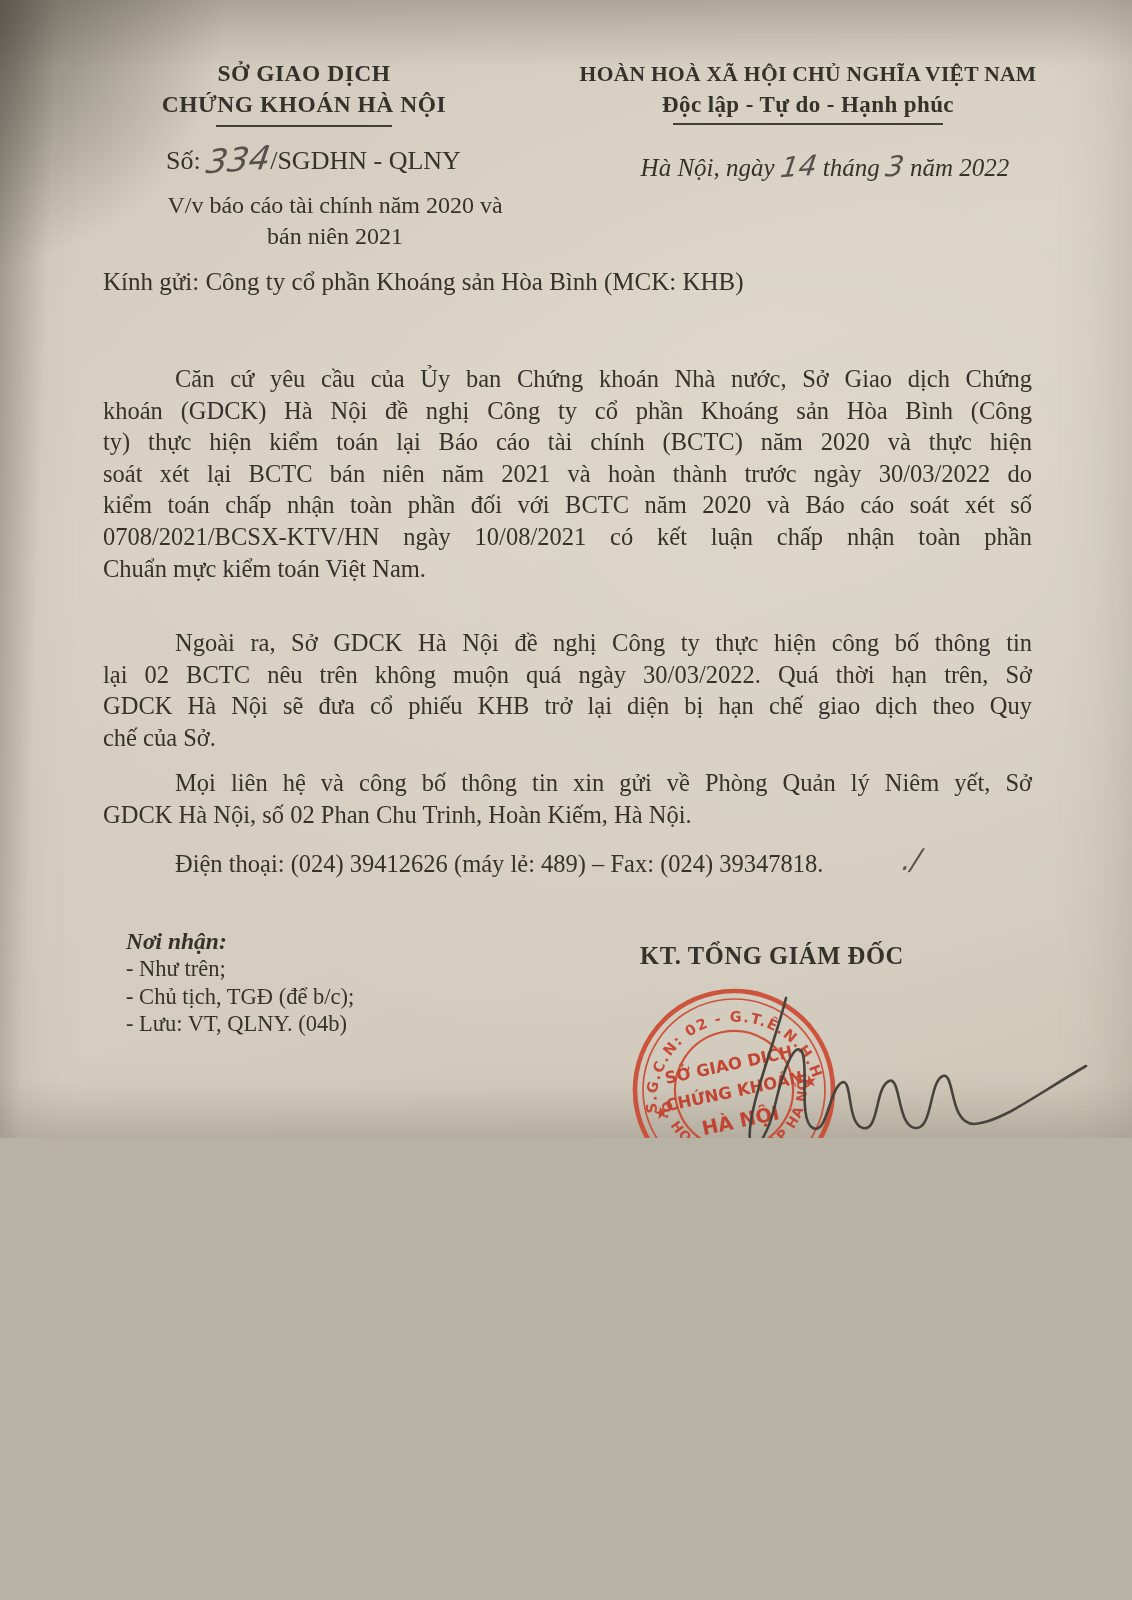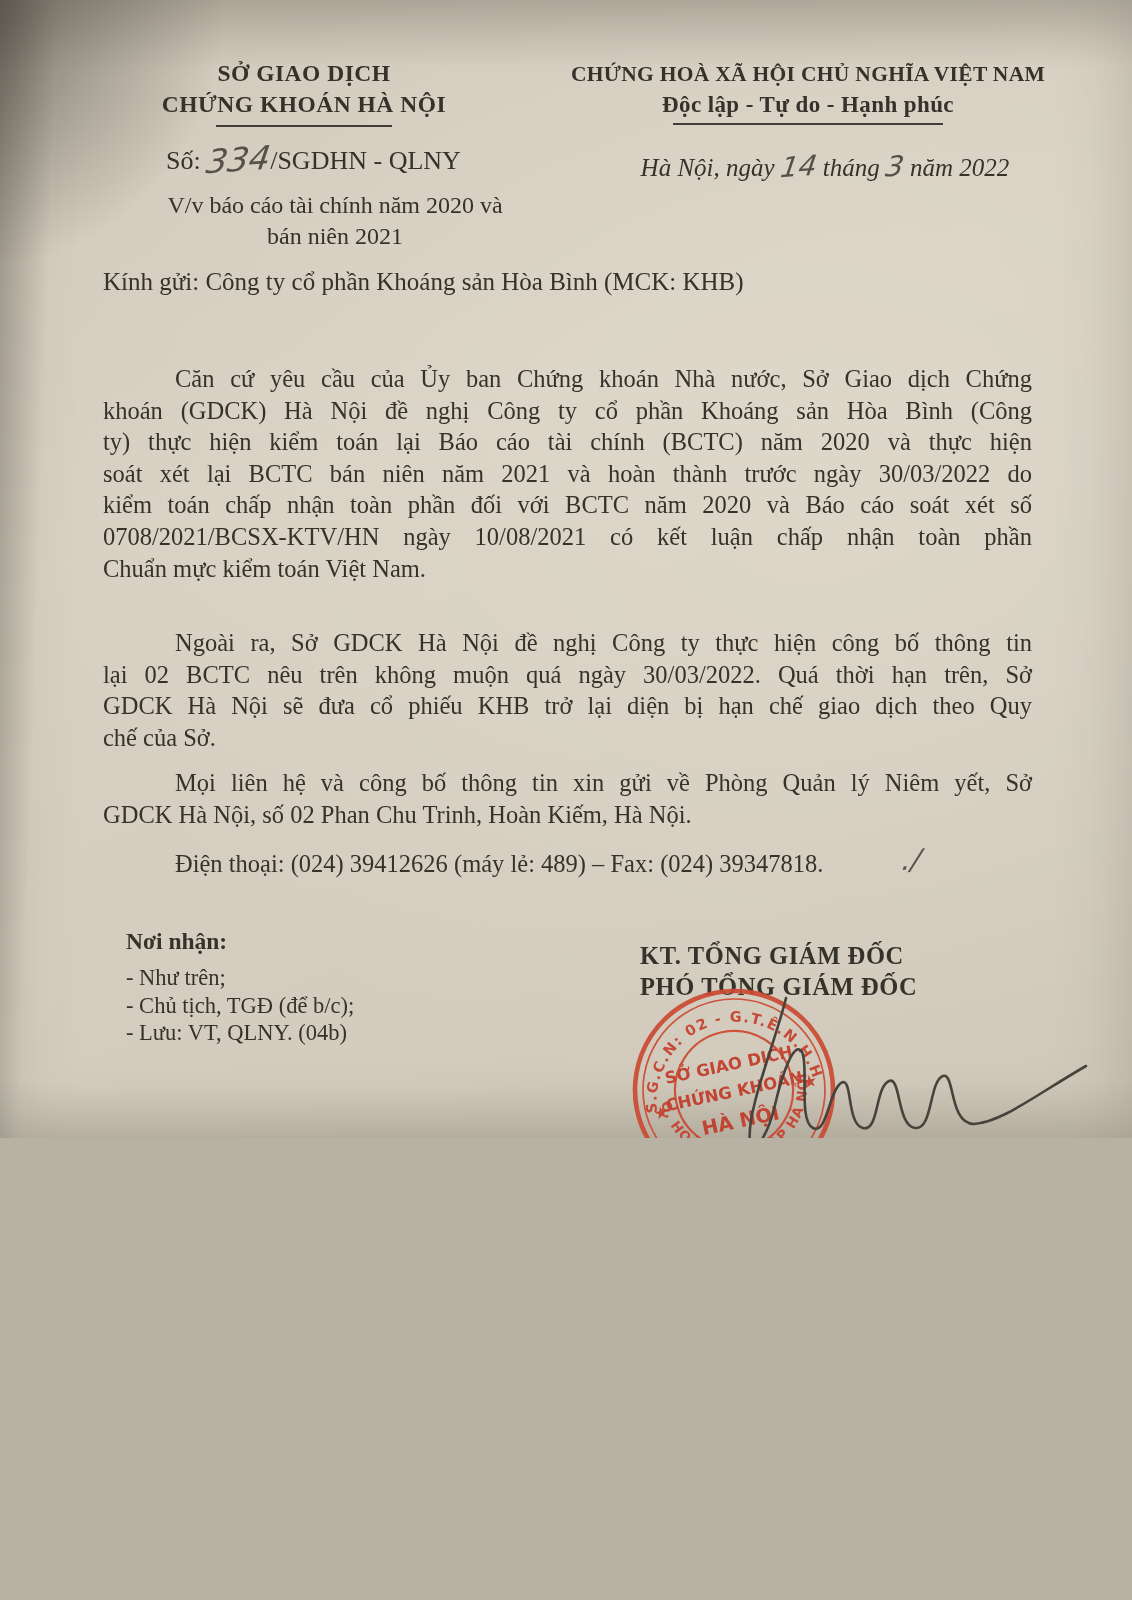--- a/index.html
+++ b/index.html
@@ -33,41 +33,41 @@
   
   .salutation{left:103px;top:268px;width:929px;font-size:25px;}
   .para{left:103px;width:929px;font-size:24.5px;line-height:31.6px;}
   .tline{text-align:justify;text-align-last:justify;white-space:normal;}
   .tline.first{text-indent:72px;}
   .tline.last{text-align-last:left;}
   .p1{top:325px;margin-top:38px;} .p2{top:627px;} .p3{top:767px;}
   .p4{top:847px;text-indent:72px;font-size:24.5px;}
   
   .recipients{left:126px;top:928px;width:330px;font-size:22.5px;}
-  .recipients-title{font-weight:bold;font-size:23.5px;margin-bottom:9px;}
+  .recipients-title{font-weight:bold;font-style:italic;font-size:23.5px;}
   .recipients .tline{text-align:left;text-align-last:left;text-indent:0;line-height:27.5px;}
   .sign-title{left:640px;top:940px;width:400px;font-weight:bold;font-size:24.5px;line-height:31px;letter-spacing:.6px;}
   .signer-name{left:655px;top:1166px;width:370px;font-weight:bold;font-size:27px;letter-spacing:.5px;}
   .stamp-wrap{left:626px;top:982px;width:216px;height:216px;transform:rotate(-12deg);opacity:.92;}
   .sig-overlay{left:0;top:0;width:1132px;height:1600px;pointer-events:none;}
   .stamp-text{font-family:"DejaVu Sans",sans-serif;font-weight:bold;}
 </style>
 </head>
 <body>
 
 <div class="page">
 
   <div class="abs org-block">
     <div class="org-line">SỞ GIAO DỊCH</div>
     <div class="org-line">CHỨNG KHOÁN HÀ NỘI</div>
     <div class="org-rule"></div>
   </div>
 
   <div class="abs motto-block">
-    <div class="motto1">CHỨNG HOÀ XÃ HỘI CHỦ NGHĨA VIỆT NAM</div>
+    <div class="motto1">HOÀN HOÀ XÃ HỘI CHỦ NGHĨA VIỆT NAM</div>
     <div class="motto2">Độc lập - Tự do - Hạnh phúc</div>
     <div class="motto-rule"></div>
   </div>
 
   <div class="abs doc-number">
     <span>Số:</span>
     <span class="hand hand-num">334</span><span>/SGDHN - QLNY</span>
   </div>
 
   <div class="abs dateline">
@@ -113,21 +113,20 @@
     <div class="recipients-title">Nơi nhận:</div>
     <div>
         <div class="tline first">-  Như trên;</div>
         <div class="tline">-  Chủ tịch, TGĐ (để b/c);</div>
         <div class="tline last">-  Lưu: VT, QLNY. (04b)</div>
       </div>
   </div>
 
   <div class="abs sign-title">
     <div>KT. TỔNG GIÁM ĐỐC</div>
-    <div>PHÓ TỔNG GIÁM ĐỐC</div>
   </div>
 
   <div class="abs stamp-wrap">
     <svg viewBox="-108 -108 216 216" width="216" height="216">
       <circle cx="0" cy="0" r="99" fill="none" stroke="#cc4a33" stroke-width="4.6"></circle>
       <circle cx="0" cy="0" r="91" fill="none" stroke="#cc4a33" stroke-width="1.7"></circle>
       <circle cx="0" cy="0" r="59" fill="none" stroke="#cc4a33" stroke-width="2.2"></circle>
       <defs>
         <path id="arcTop" d="M -80 12 A 80 80 0 0 1 80 12"></path>
         <path id="arcBot" d="M -74 -4 A 74 74 0 0 0 74 -4"></path>

